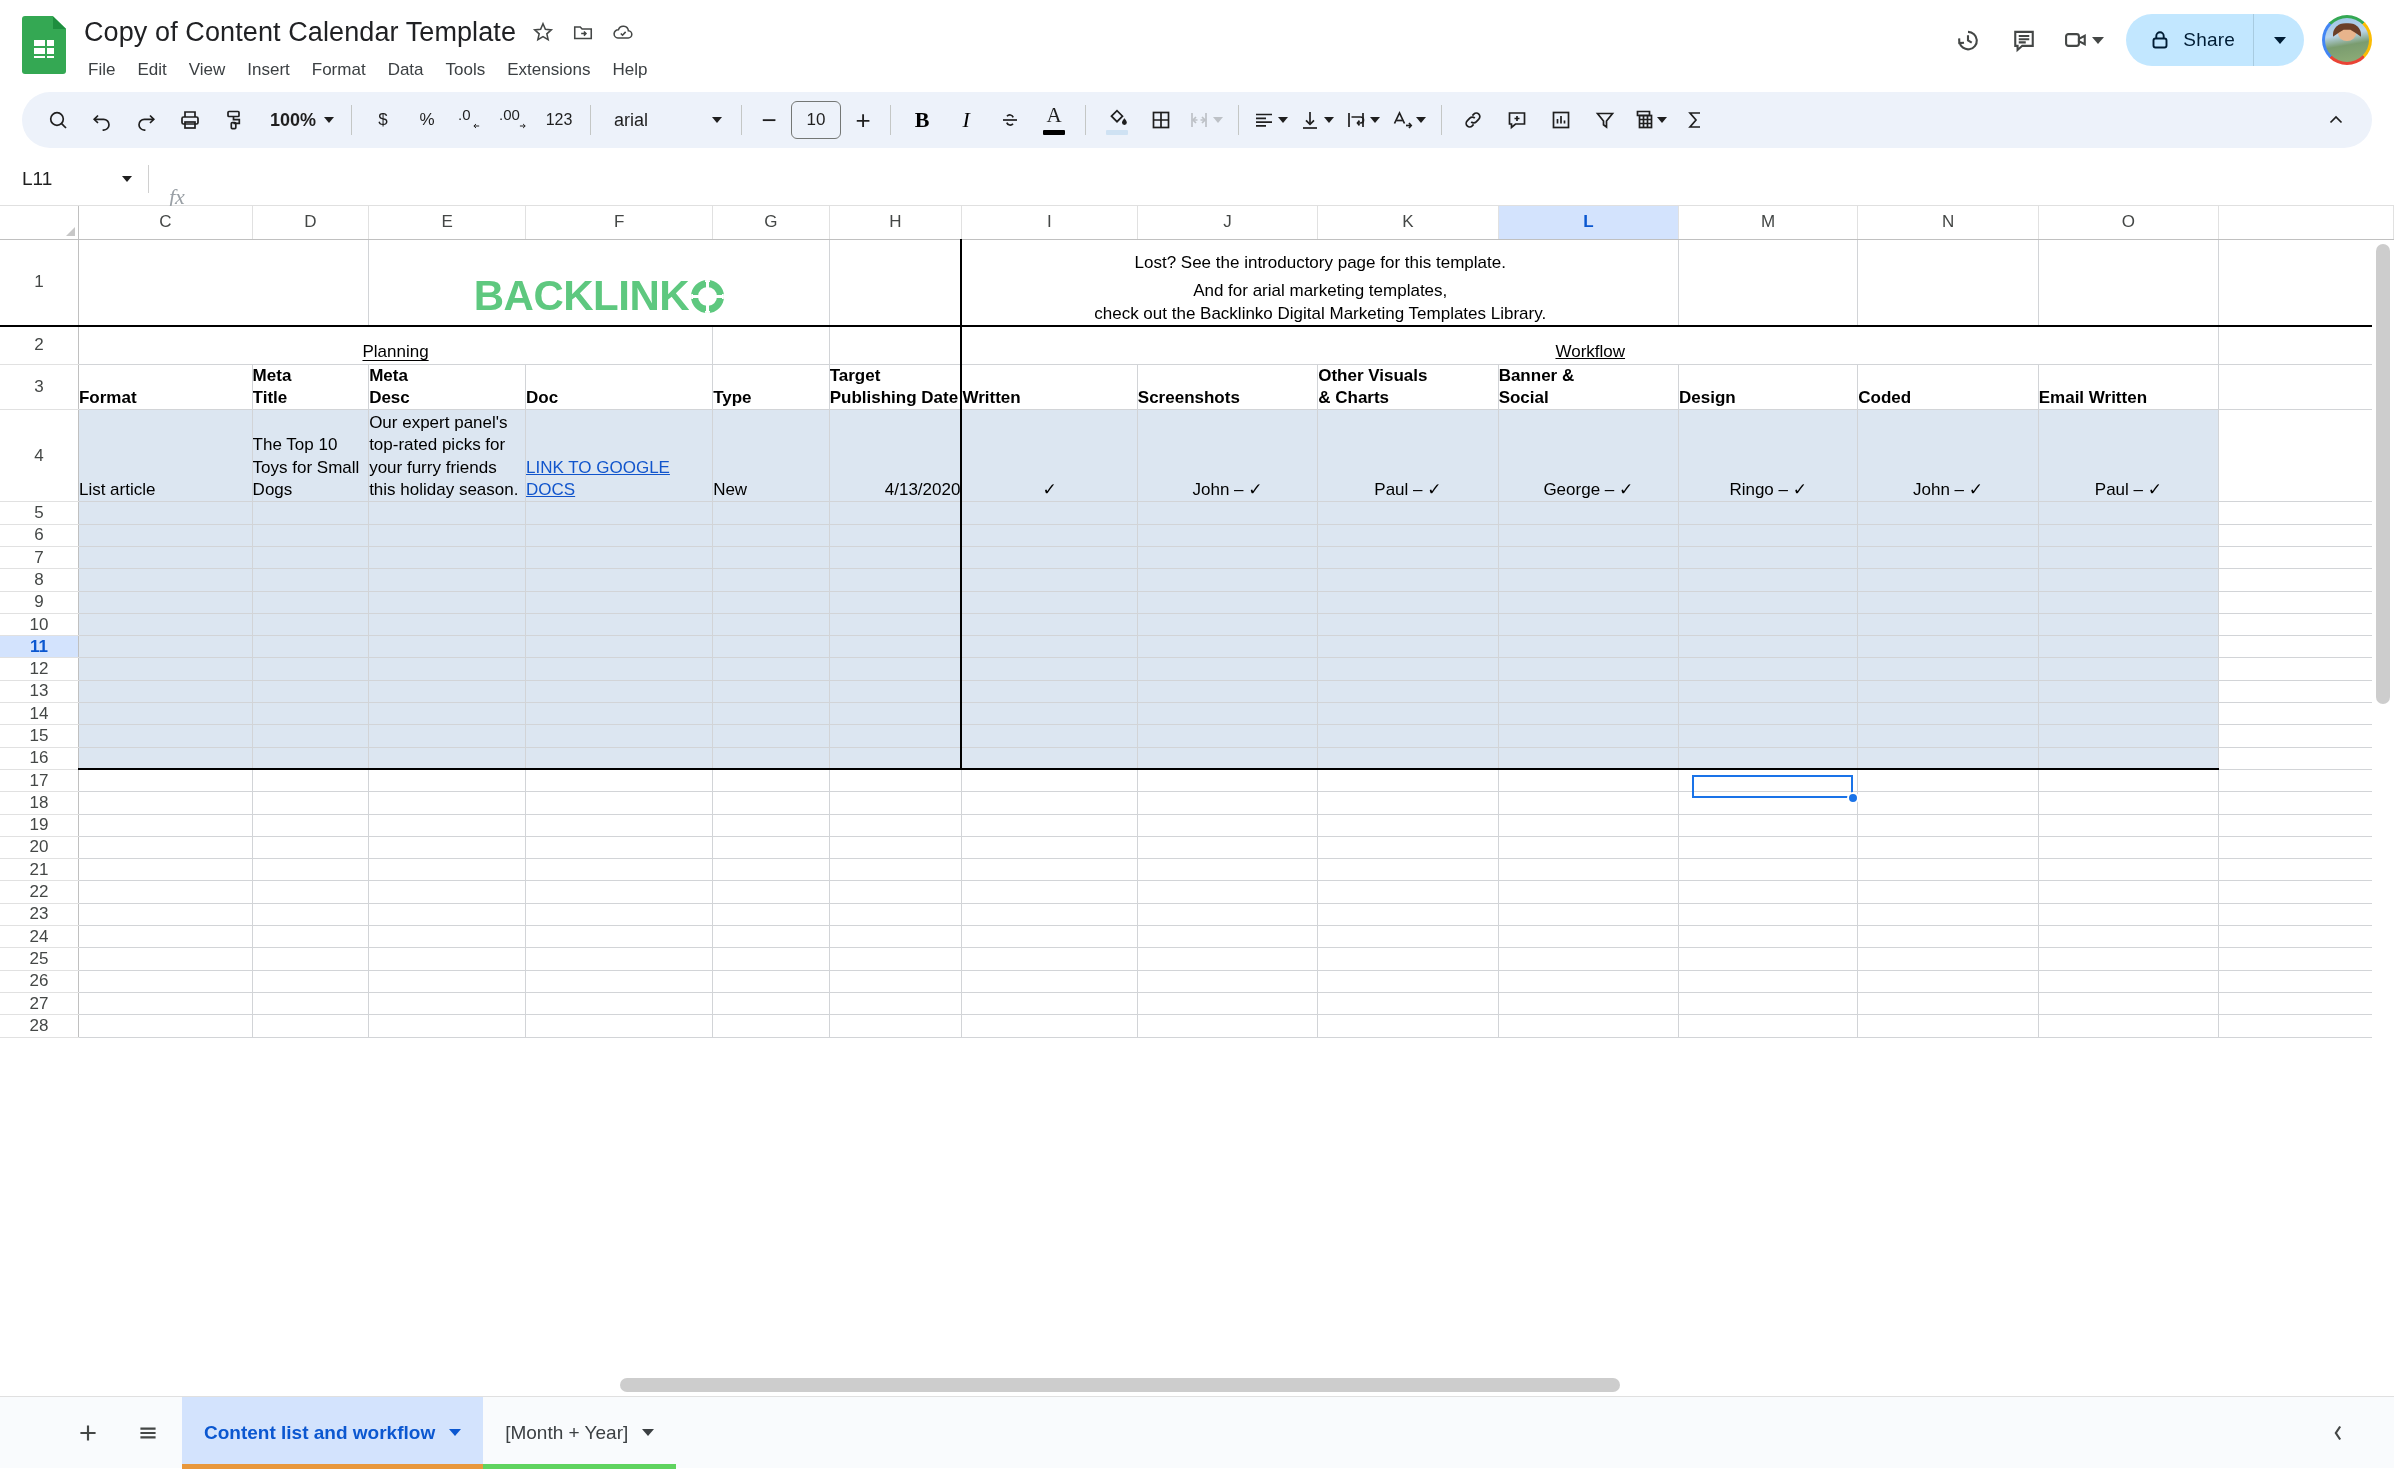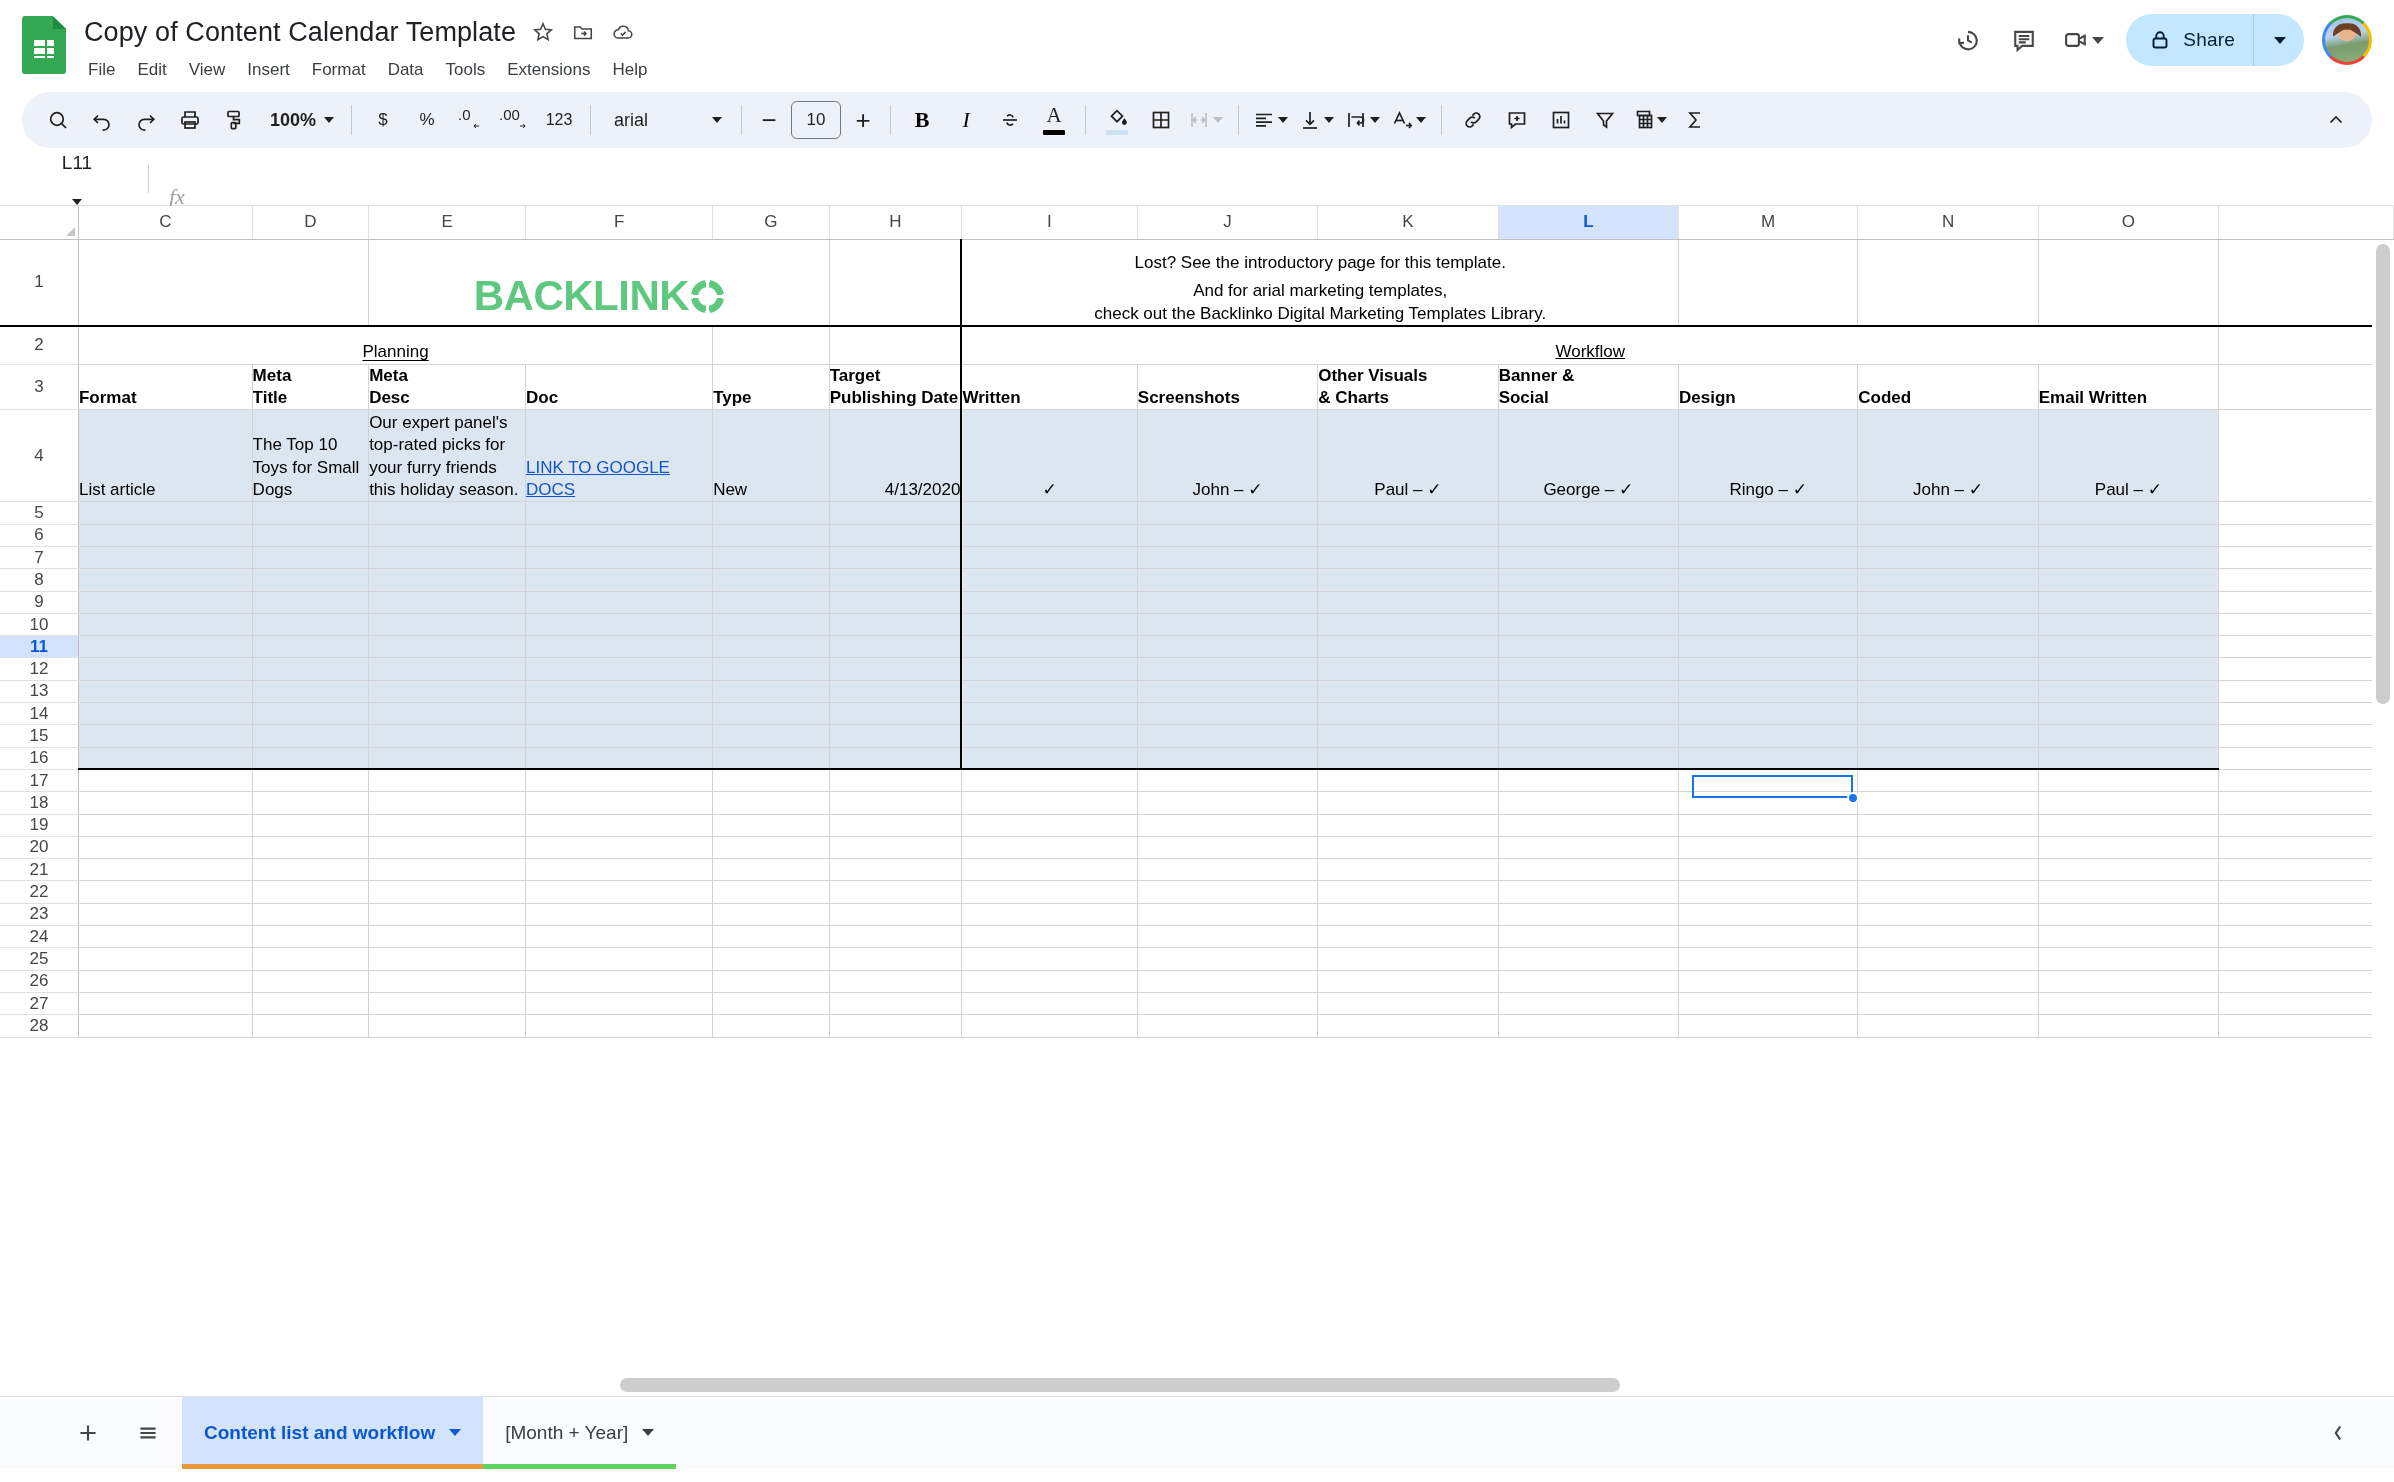--- a/index.html
+++ b/index.html
@@ -70,21 +70,21 @@
   .tbtn-b { font-size:22px; font-weight:700; font-family:"Liberation Serif",serif; }
   .tbtn-i { font-size:22px; font-style:italic; font-family:"Liberation Serif",serif; }
   .underline-swatch { position:absolute; bottom:7px; left:50%; transform:translateX(-50%); width:22px; height:5px; border-radius:1px; }
   .tbtn.disabled svg { stroke:#bdc1c6; }
   .with-caret { display:flex; align-items:center; height:44px; border-radius:22px; padding:0 6px 0 4px; cursor:pointer; gap:2px;}
   .with-caret svg { width:24px;height:24px;fill:none;stroke:#1f1f1f;stroke-width:1.7;}
   .collapse-btn { margin-left:auto; }
 
   
   .formulabar { height:54px; display:flex; align-items:center; background:#fff; border-bottom:1px solid #e0e0e0; }
-  .namebox { width:148px; height:100%; display:flex; align-items:center; justify-content:space-between; padding: 0 16px 0 22px; cursor:pointer;flex-direction:column; }
+  .namebox { width:148px; height:100%; display:flex; align-items:center; justify-content:space-between; padding: 0 16px 0 22px; cursor:pointer; }
   .namebox-txt { font-size:19px; color:#1f1f1f; }
   .fx-sep { width:1px; height:28px; background:#d0d0d0; }
   .fx-icon { font-family:"Liberation Serif",serif; font-style:italic; font-size:22px; color:#9aa0a6; padding: 0 22px 0 20px; margin-top: 36px; }
   .formula-input { flex:1; height:100%; font-size:18px; color:#1f1f1f; display:flex; align-items:center; cursor:text; }
 
   
   .grid-area { position:relative; background:#fff; height:1190px; overflow:hidden; }
   table.sheet { border-collapse:collapse; table-layout:fixed; width:2394px; }
   table.sheet td, table.sheet th { padding:0; margin:0; font-weight:400; overflow:hidden; }
 

